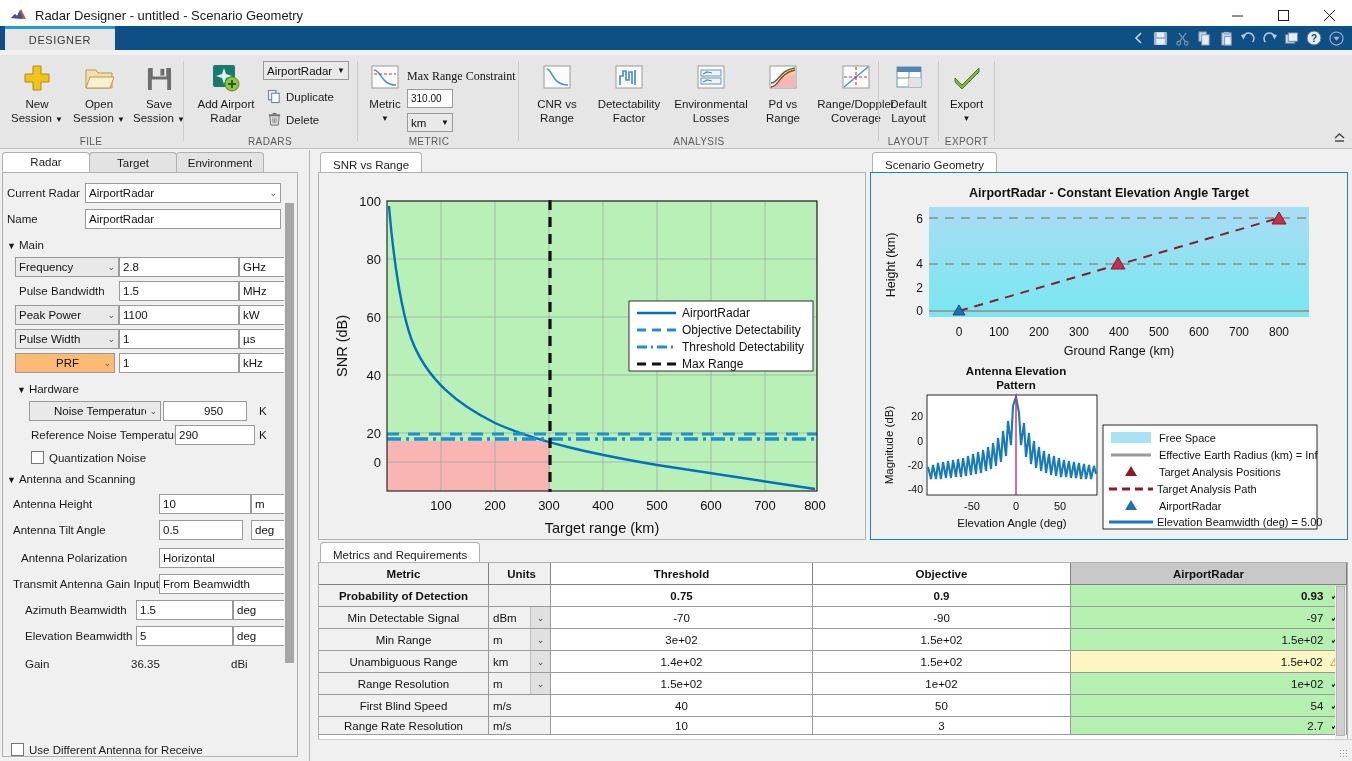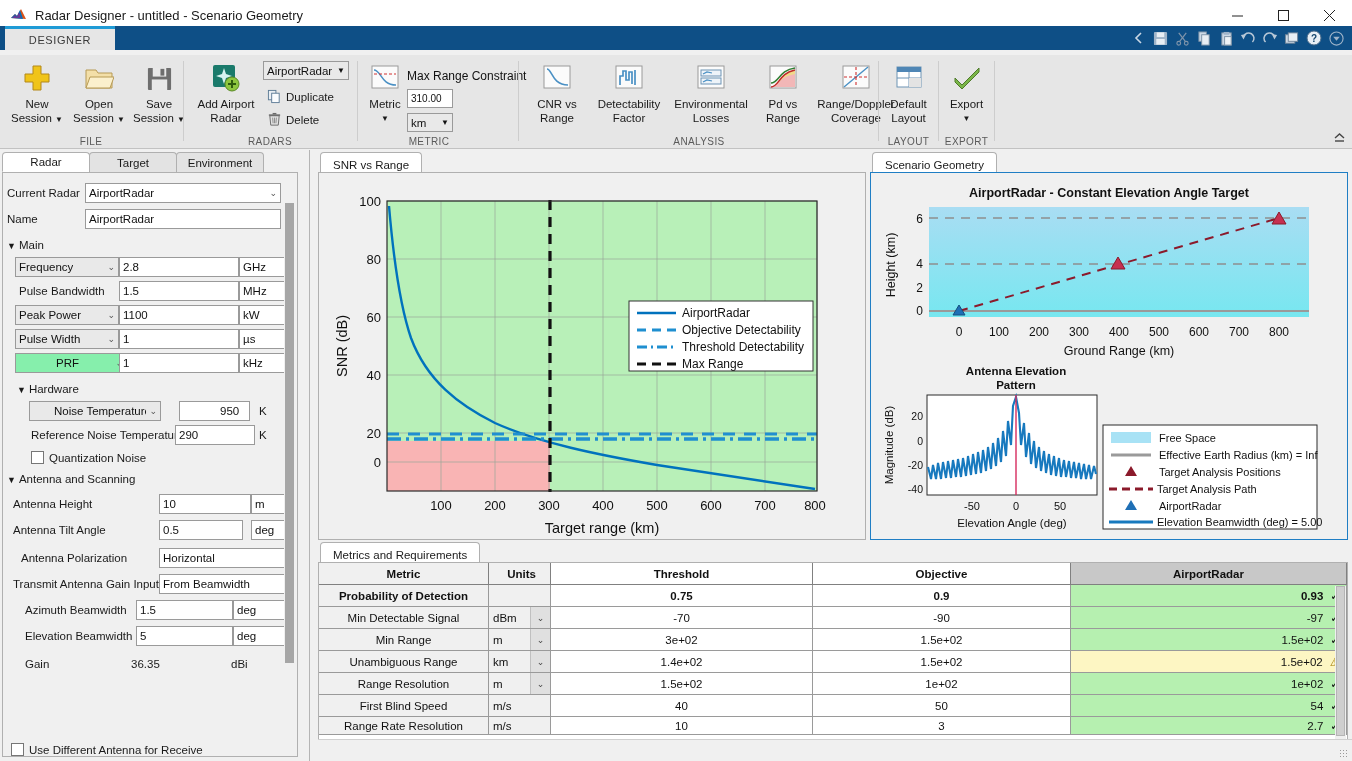--- a/index.html
+++ b/index.html
@@ -354,21 +354,21 @@
       <span class="ic">
         <svg width="28" height="26" viewBox="0 0 28 26">
           <rect x="1" y="1" width="26" height="22" fill="#fbfbfb" stroke="#9a9a9a"></rect>
           <path d="M3 5 C10 5 10 20 25 20" fill="none" stroke="#4a90c4" stroke-width="1.5"></path>
           <line x1="3" y1="9" x2="25" y2="9" stroke="#d03030" stroke-width="1" stroke-dasharray="3,2"></line>
         </svg>
       </span>
       <span class="lbl">Metric</span>
       <span class="lbl caret">▼</span>
     </div>
-    <div style="position:absolute; left:48px; top:14px; font-size:12px; color:#111; white-space:nowrap;">Max Range Constraint</div>
+    <div style="position:absolute; left:48px; top:14px; font-size:12px; color:#111; white-space:nowrap;font-family:Liberation Serif, serif;">Max Range Constraint</div>
     <div class="txtbox" style="position:absolute; left:48px; top:34px; width:46px;">310.00</div>
     <div class="combo" style="position:absolute; left:48px; top:58px; width:46px;">
       <span class="cv">km</span>
       <span class="arw">▼</span>
     </div>
     <div class="glabel" style="left:0; width:140px;">METRIC</div>
   </div>
   <div class="rsep" style="left:518px;"></div>
 
   <div class="rgroup" id="g-analysis" style="left:520px; width:358px;">
@@ -527,39 +527,39 @@
     <div class="dd" style="left:12px; top:156px; width:104px; background:#e9e9e9;">
       <span class="v">Pulse Width</span>
       <span class="chev">⌄</span>
     </div>
     <div class="inp" style="left:116px; top:156px; width:120px;">1</div>
     <div class="dd" style="left:236px; top:156px; width:56px;">
       <span class="v">µs</span>
       <span class="chev">⌄</span>
     </div>
 
-    <div class="dd" style="left:12px; top:180px; width:112px; background:#86efac;padding-left:40px;">
+    <div class="dd" style="left:12px; top:180px; width:100px; background:#fdba74;padding-left:40px;">
       <span class="v">PRF</span>
       <span class="chev">⌄</span>
     </div>
     <div class="inp" style="left:116px; top:180px; width:120px;">1</div>
     <div class="dd" style="left:236px; top:180px; width:56px;">
       <span class="v">kHz</span>
       <span class="chev">⌄</span>
     </div>
 
     <div class="sect" style="left:14px; top:208px;">
       <span class="tri">▼</span><span>Hardware</span>
     </div>
 
     <div class="dd" style="left:26px; top:228px; width:132px; background:#e9e9e9;padding-left:24px;">
       <span class="v">Noise Temperature</span>
       <span class="chev">⌄</span>
     </div>
-    <div class="inp" style="left:176px; top:228px; width:71px;padding-left:40px;">950</div>
+    <div class="inp" style="left:160px; top:228px; width:84px;padding-left:40px;">950</div>
     <div class="unit" style="left:256px; top:228px;">K</div>
 
     <div class="plabel" style="left:28px; top:252px;">Reference Noise Temperature</div>
     <div class="inp" style="left:172px; top:252px; width:80px;">290</div>
     <div class="unit" style="left:256px; top:252px;">K</div>
 
     <div class="cbx" style="left:28px; top:278px;"></div>
     <div class="plabel" style="left:46px; top:275px;">Quantization Noise</div>
 
     <div class="sect" style="left:4px; top:298px;">

